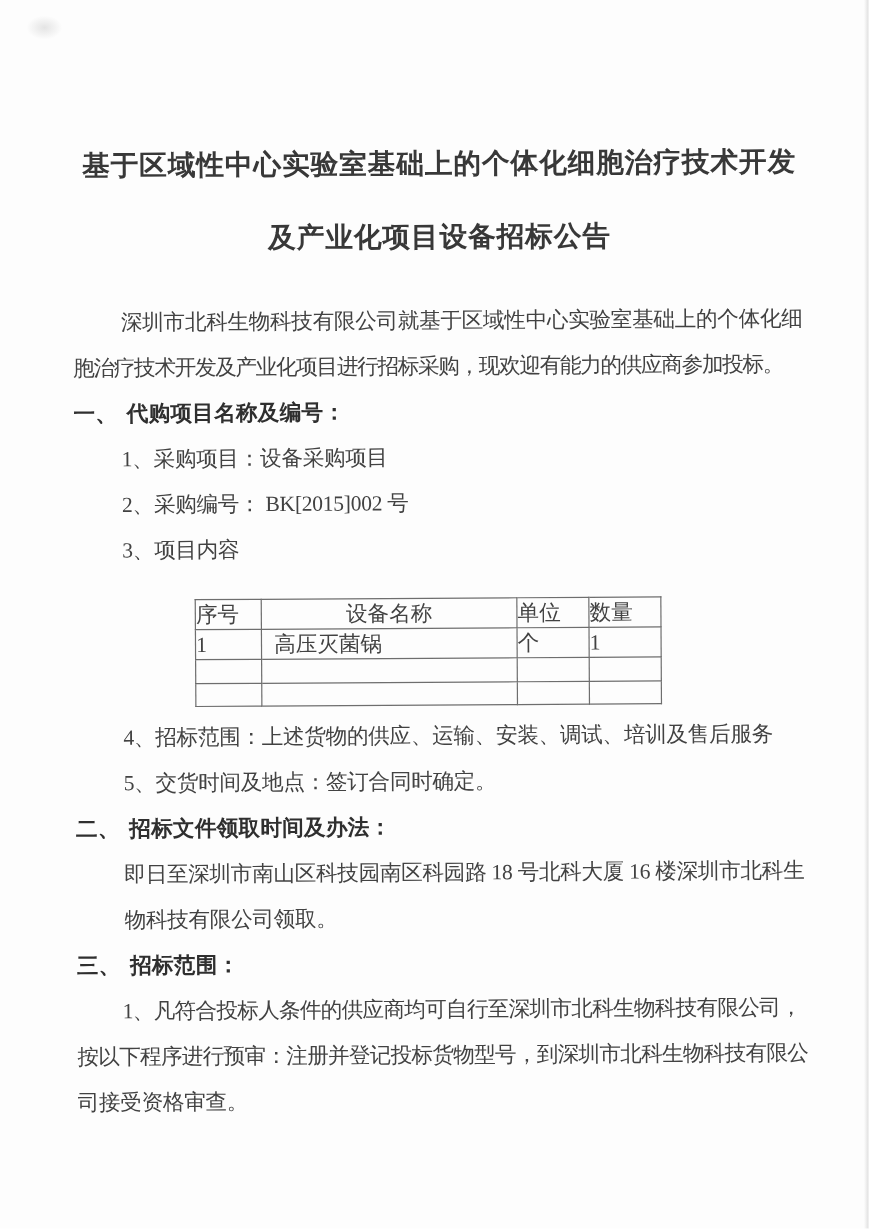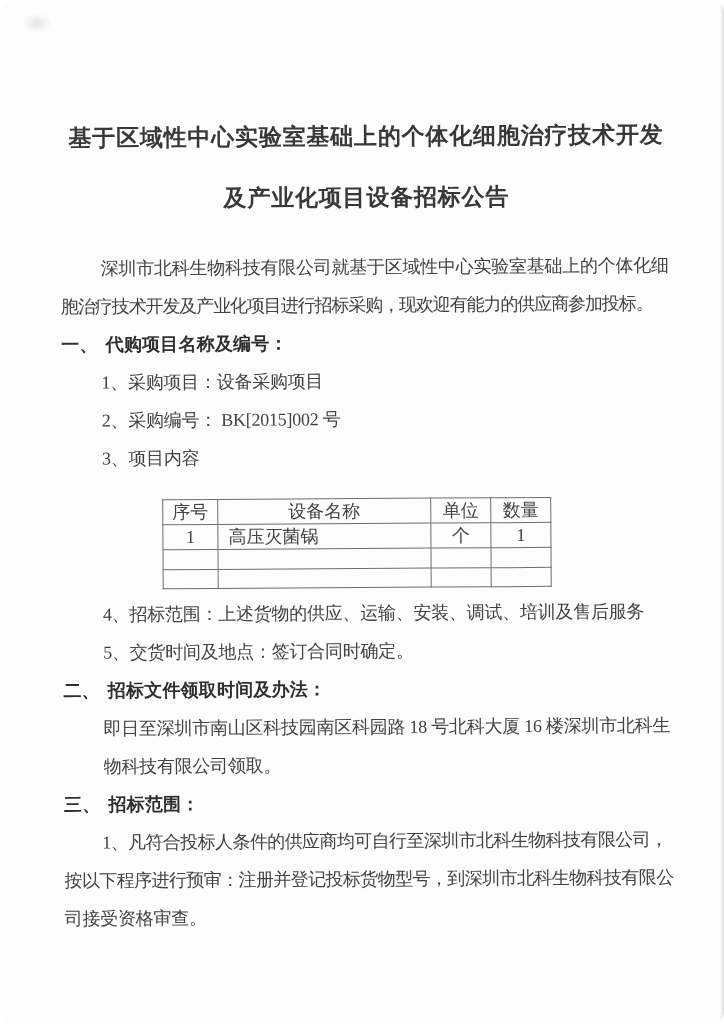--- a/index.html
+++ b/index.html
@@ -3,21 +3,20 @@
 <meta charset="utf-8">
 <style>
   html,body { margin:0; padding:0; background:#ffffff; }
   .page {
     position:relative;
     width:724px; height:1024px;
     background:#fdfdfd;
     overflow:hidden;
     font-family:"Liberation Serif","DejaVu Serif",serif;
     color:#424242;
-    border-radius:12px;
   }
   .scan-edge-right {
     position:absolute; top:0; right:0; width:4px; height:100%;
     background:linear-gradient(to left, rgba(110,110,110,0.22), rgba(110,110,110,0));
   }
   .scan-artifact {
     position:absolute; left:22px; top:13px; width:30px; height:20px;
     background:radial-gradient(ellipse at center, rgba(170,170,170,0.30), rgba(170,170,170,0) 70%);
     border-radius:50%;
   }
@@ -53,21 +52,21 @@
   .equip-table {
     border-collapse:collapse;
     table-layout:fixed;
     width:388px;
     margin:22px 0 0 100px;
     font-size:18px;
     color:#424242;
   }
   .equip-table td {
     border:1px solid #6e6e6e;
-    text-align:center;
+    text-align:left;
     padding:0;
     overflow:hidden;
   }
   .equip-table .name-col { text-align:center; }
   .equip-table .name-cell { text-align:left; padding-left:10px; }
   .row-header  { height:23px; }
   .row-data    { height:25px; }
   .row-empty-a { height:20px; }
   .row-empty-b { height:19px; }
 </style>

